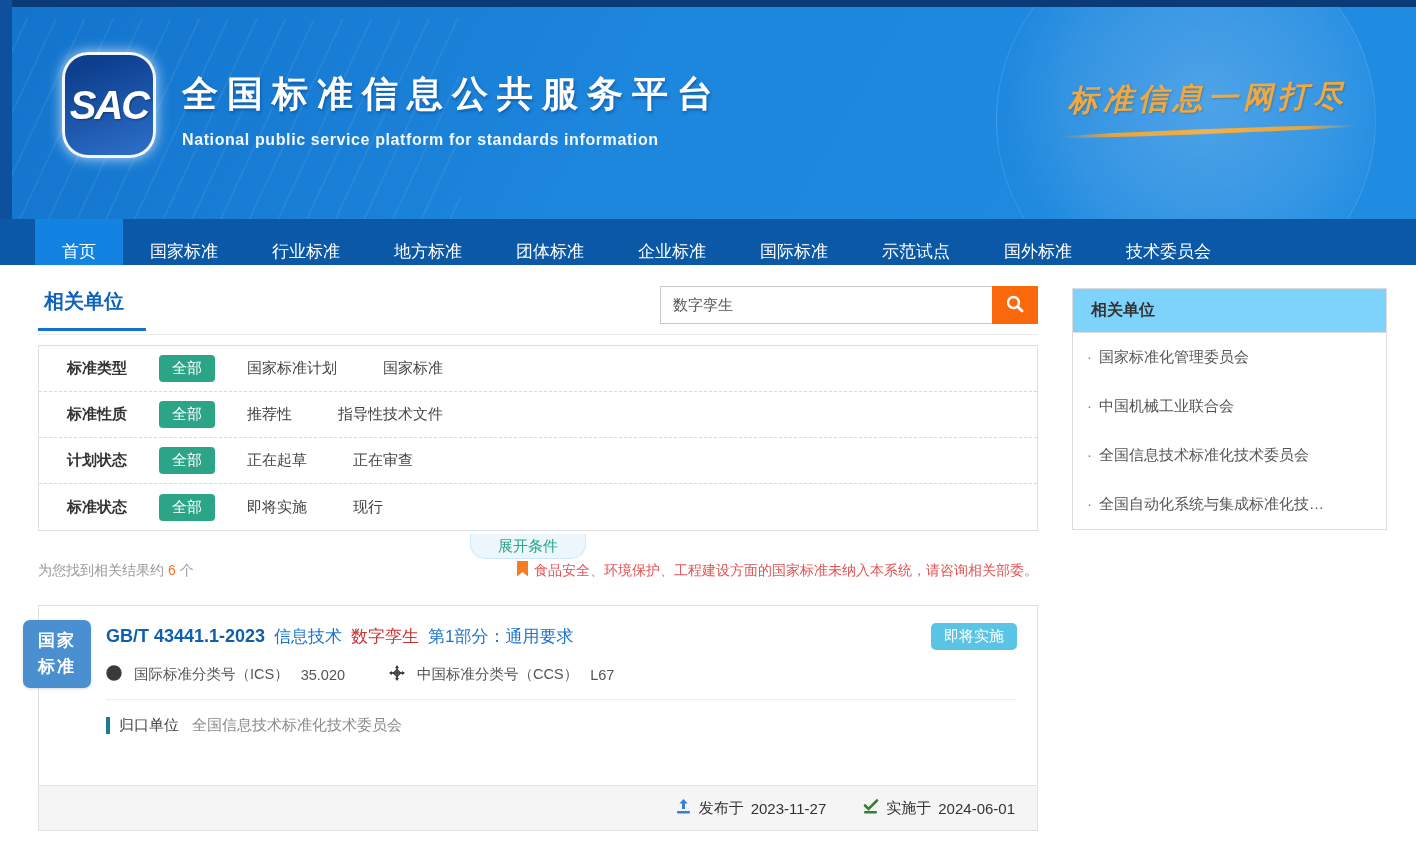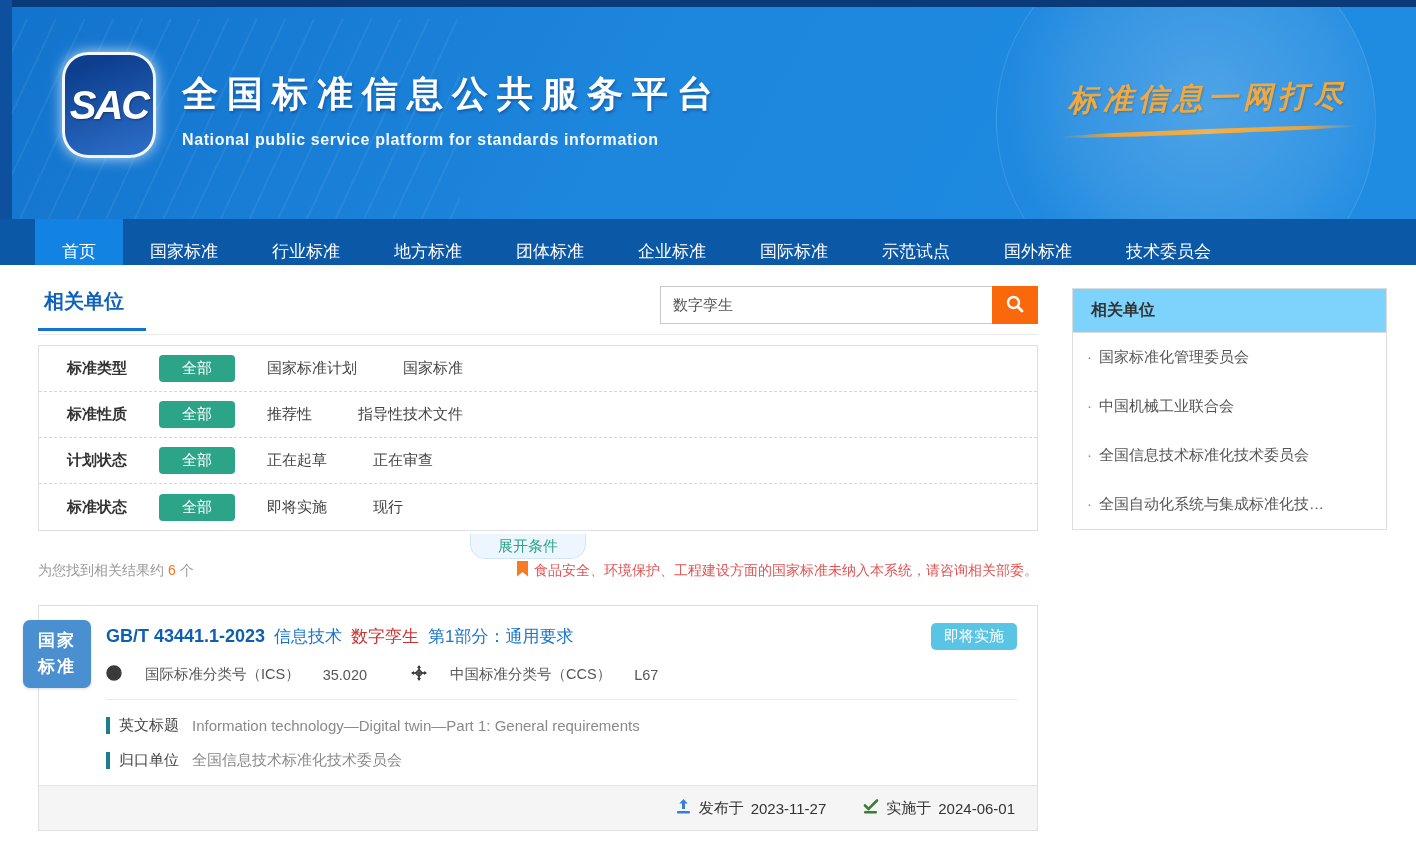--- a/index.html
+++ b/index.html
@@ -50,21 +50,21 @@
   .search-btn { width:46px; height:38px; background:#f9690c; border:none; cursor:pointer;
     display:flex; align-items:center; justify-content:center; }
 
   
   .filter-panel { position:absolute; left:38px; top:345px; width:1000px; background:#fff;
     border:1px solid #e0e0e0; }
   .filter-row { display:flex; align-items:center; height:46px; padding-left:28px;
     border-bottom:1px dashed #d8d8d8; }
   .filter-row:last-child { border-bottom:none; }
   .filter-label { width:92px; font-weight:bold; font-size:15px; color:#333; }
-  .filter-all { background:#2ba487; color:#fff; font-size:15px; padding:4px 23px; border-radius:4px;
+  .filter-all { background:#2ba487; color:#fff; font-size:15px; padding:4px 13px; border-radius:4px;
     margin-right:32px; cursor:pointer; }
   .filter-opts { display:flex; gap:46px; }
   .filter-opt { font-size:15px; color:#444; cursor:pointer; }
 
   .expand-pill { position:absolute; left:470px; top:534px; width:116px; height:25px; z-index:2;
     background:#edf6fd; border:1px solid #cfe7f7; border-top:none; border-radius:0 0 15px 15px;
     color:#2ba487; font-size:15px; text-align:center; line-height:23px; cursor:pointer; }
 
   
   .results-meta { position:absolute; left:38px; top:561px; width:1000px; display:flex;
@@ -82,21 +82,21 @@
     display:flex; flex-direction:column; align-items:center; justify-content:center; line-height:1.55;
     box-shadow:0 1px 3px rgba(0,0,0,.15); }
   .card-body { padding:17px 20px 0 67px; }
   .title-row { display:flex; align-items:center; gap:9px; }
   .std-code { font-size:18px; font-weight:bold; color:#0d5fb0; cursor:pointer; }
   .std-t1,.std-t2 { font-size:17px; color:#1a74cc; cursor:pointer; }
   .std-kw { font-size:17px; color:#c93232; cursor:pointer; }
   .status-badge { margin-left:auto; background:#5ac4e4; color:#fff; font-size:15px;
     padding:4px 13px; border-radius:5px; }
   .meta-row { margin-top:15px; display:flex; align-items:center; gap:9px; font-size:14.5px; color:#555; }
-  .meta-group { display:flex; align-items:center; gap:23px; }
+  .meta-group { display:flex; align-items:center; gap:12px; }
   .meta-gap { width:26px; }
   .card-divider { margin-top:15px; border-bottom:1px solid #ececec; }
   .info-row { margin-top:16px; display:flex; align-items:center; }
   .teal-bar { width:4px; height:17px; background:#197f8e; margin-right:9px; }
   .info-label { font-size:15px; color:#444; }
   .info-value { font-size:15px; color:#8a8a8a; margin-left:13px; }
   .card-footer { position:absolute; bottom:0; left:0; width:100%; height:45px; background:#f5f5f5;
     border-top:1px solid #e4e4e4; display:flex; justify-content:flex-end; align-items:center;
     gap:36px; padding-right:22px; font-size:15px; color:#333; }
   .date-item { display:flex; align-items:center; gap:7px; }
@@ -245,25 +245,20 @@
               <rect x="5.5" y="5.5" width="5" height="5" transform="rotate(45 8 8)" fill="none" stroke="#3a3a3a" stroke-width="1.3"></rect>
             </svg>
           </span>
           <span>中国标准分类号（CCS）</span>
           <span>L67</span>
         </span>
       </div>
       <div class="card-divider"></div>
       <div class="info-row">
         <span class="teal-bar"></span>
-        <span class="info-label">英文标题</span>
-        <span class="info-value">Information technology—Digital twin—Part 1: General requirements</span>
-      </div>
-      <div class="info-row">
-        <span class="teal-bar"></span>
         <span class="info-label">归口单位</span>
         <span class="info-value">全国信息技术标准化技术委员会</span>
       </div>
     </div>
     <div class="card-footer">
       <span class="date-item">
         <span>
           <svg width="17" height="17" viewBox="0 0 17 17">
             <path d="M8.5 1 l4.2 4.6 h-2.7 v5.4 h-3 v-5.4 h-2.7 z" fill="#377fd3"></path>
             <rect x="2" y="13" width="13" height="2.6" rx="1" fill="#377fd3"></rect>

